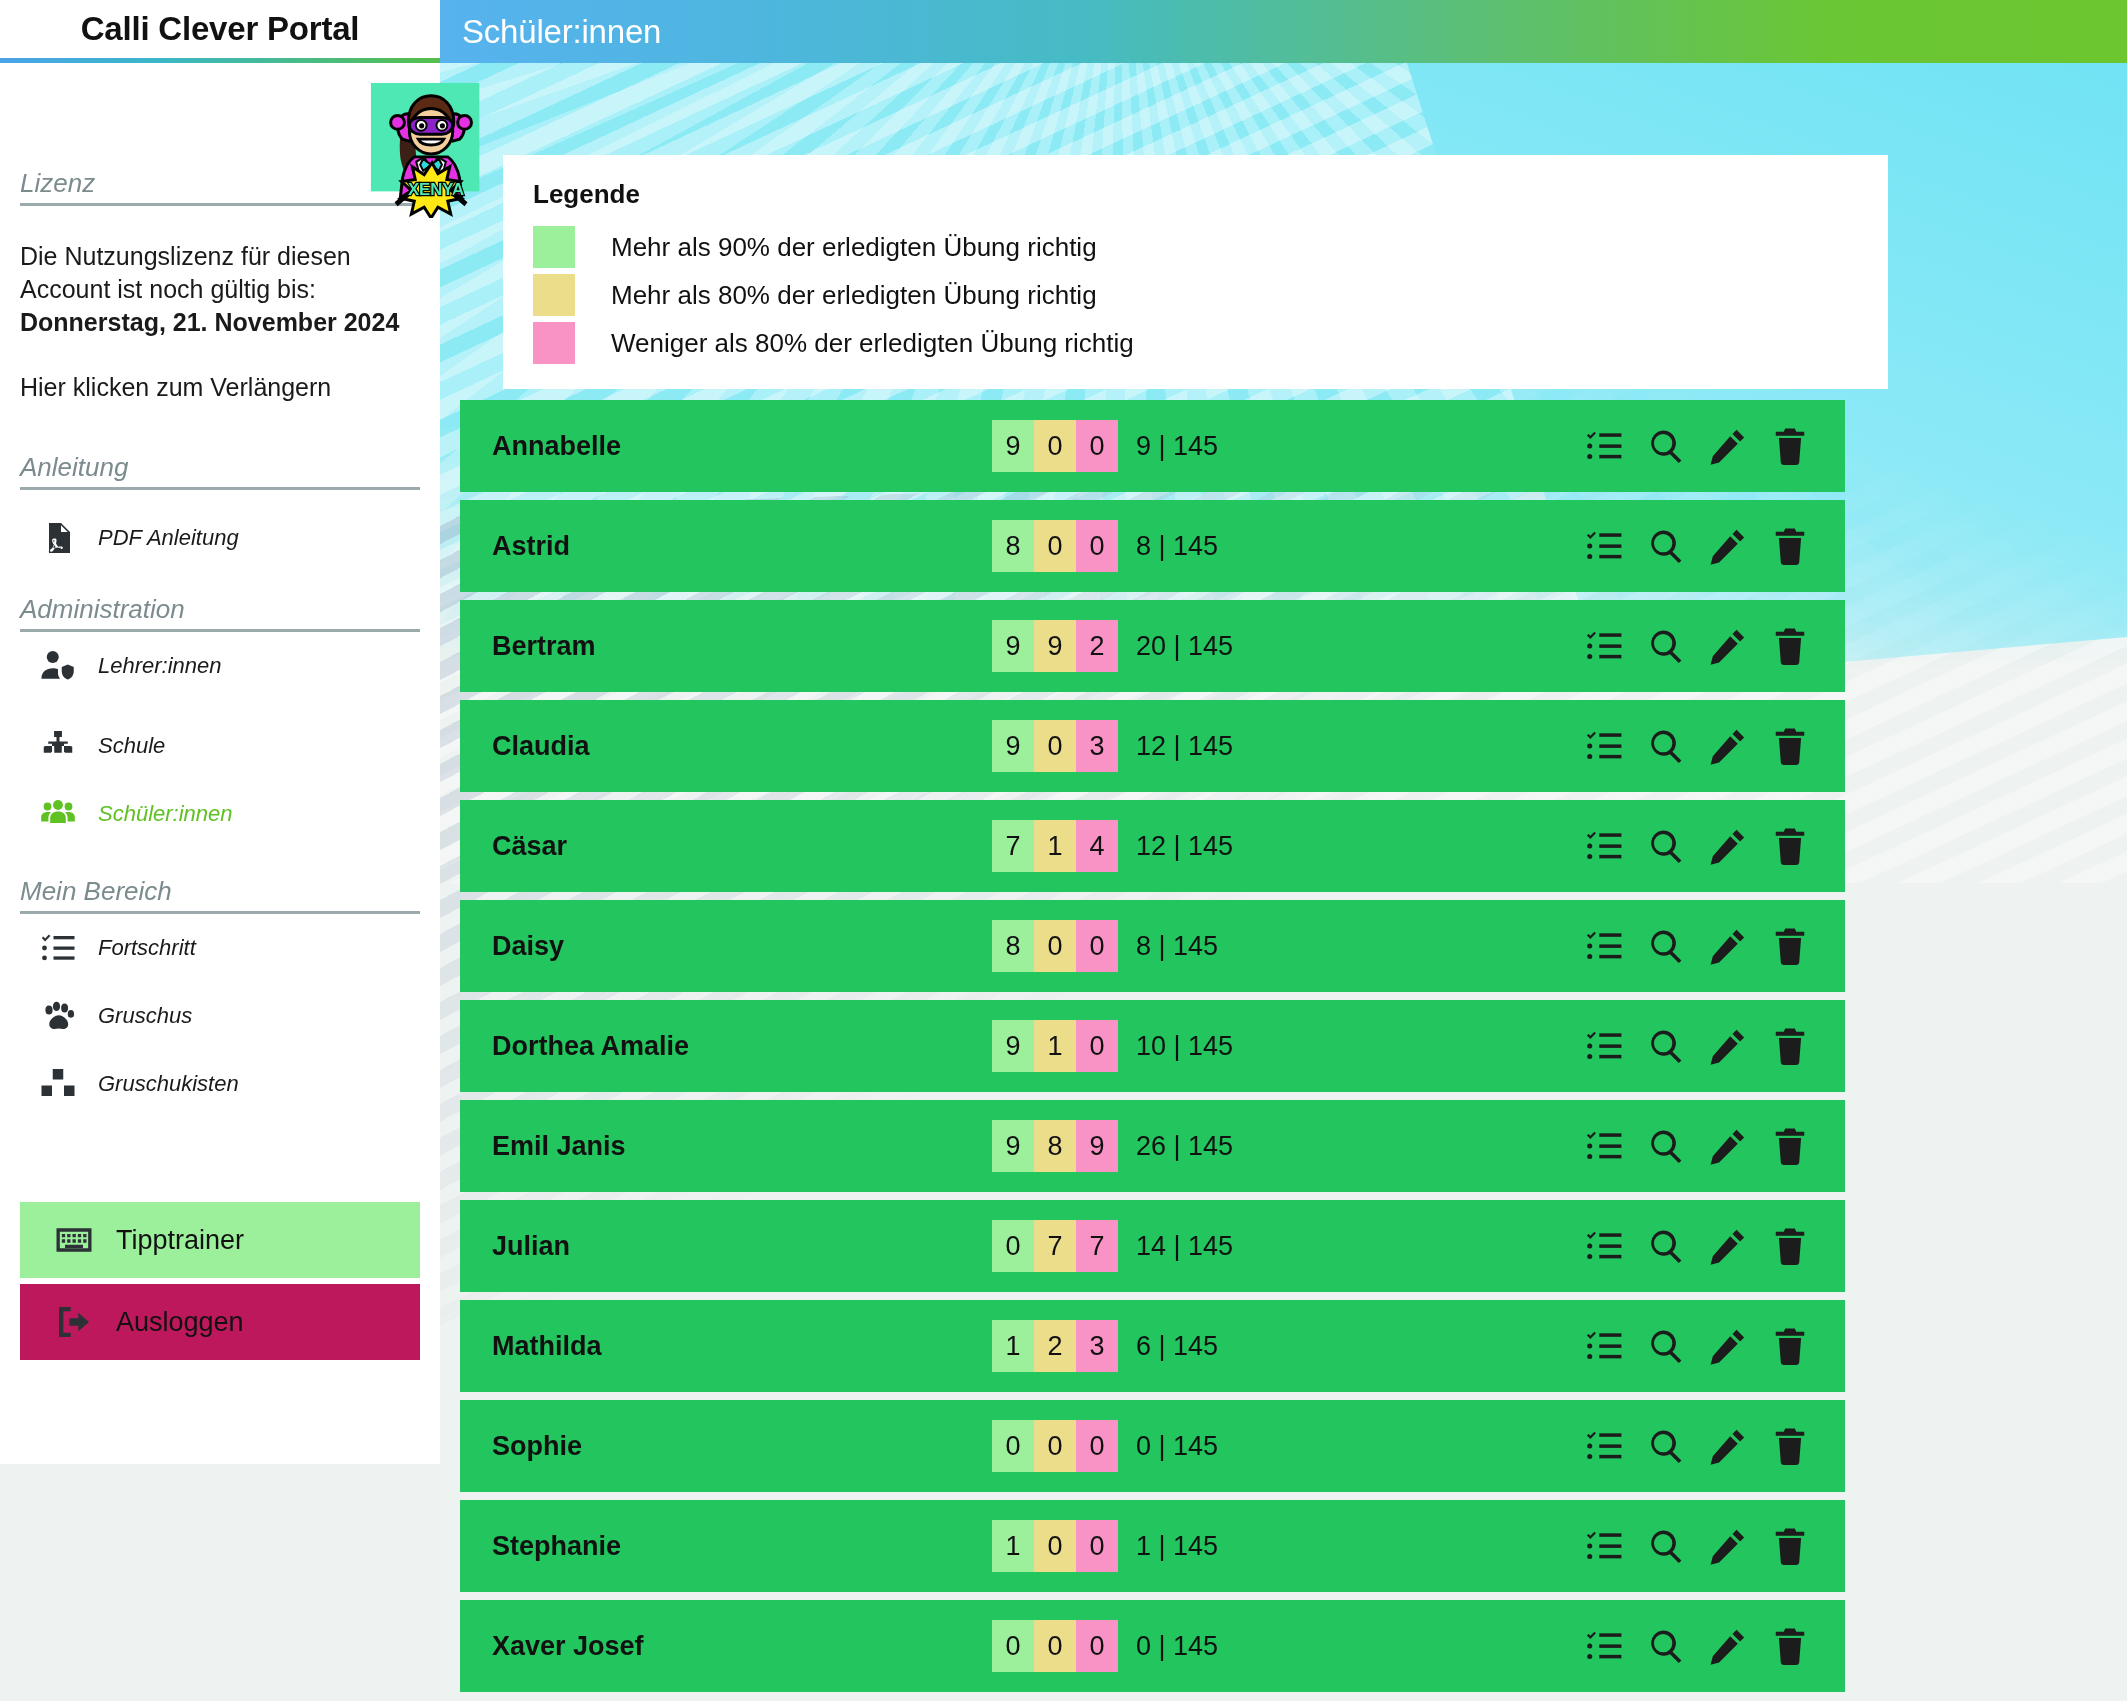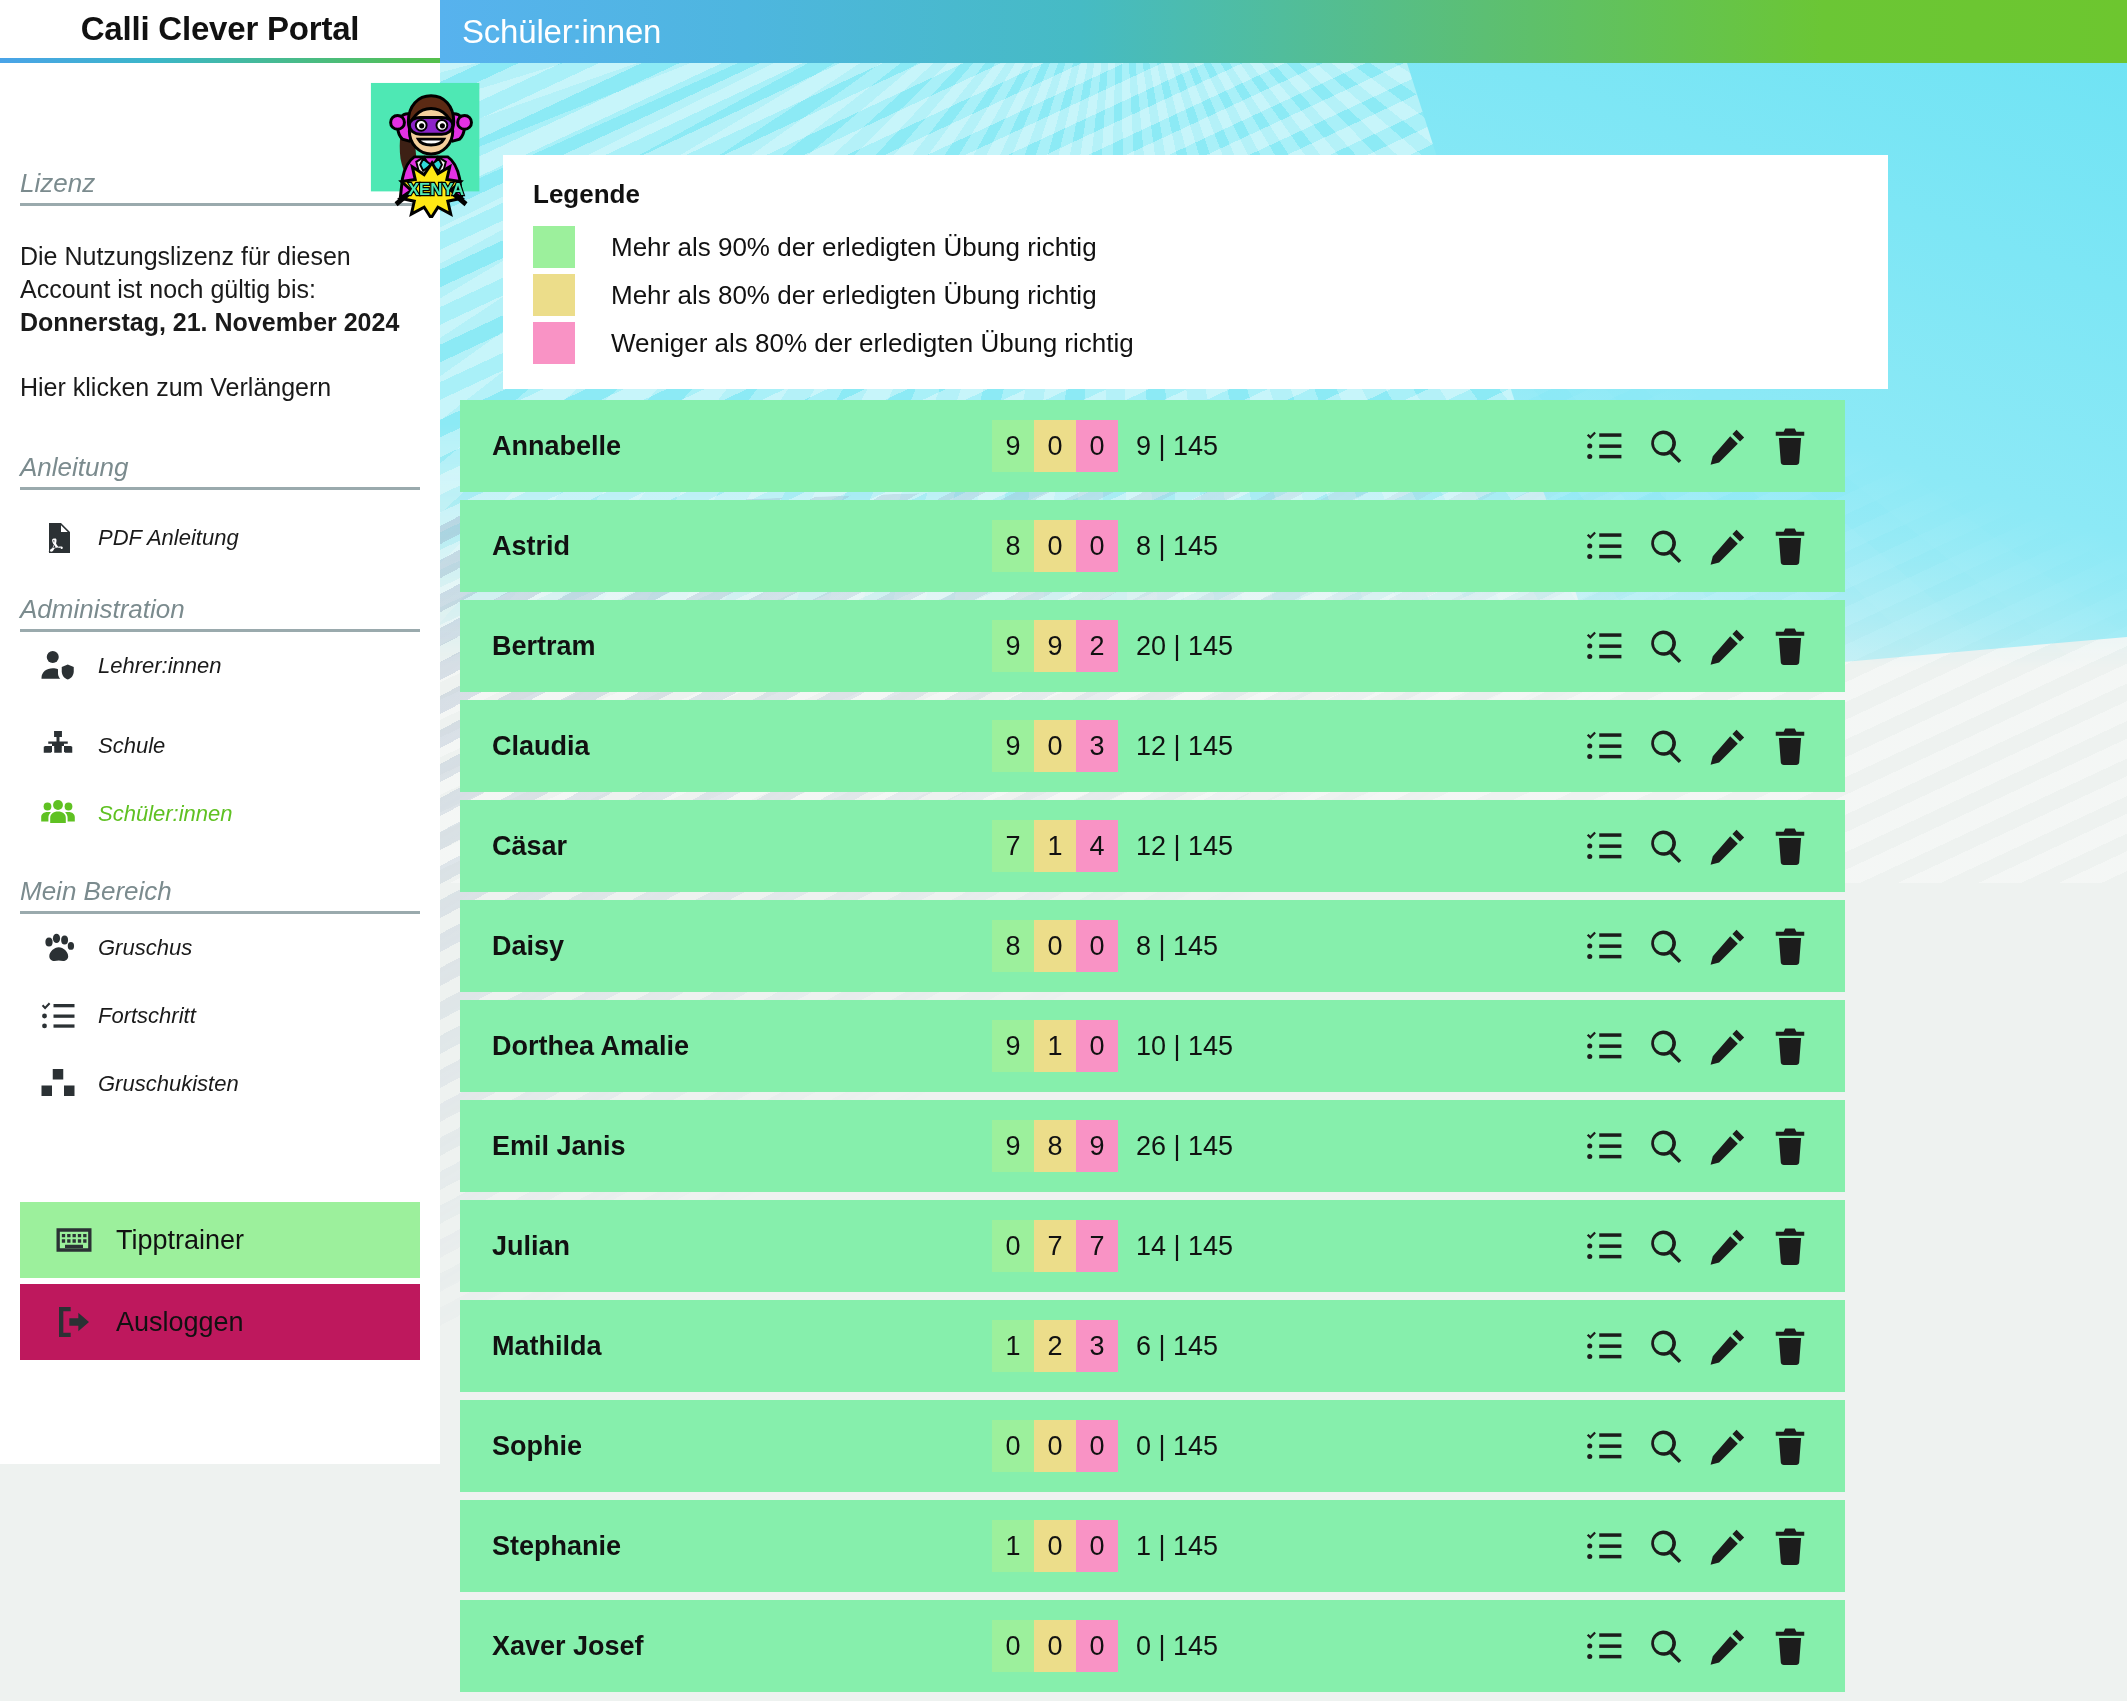--- a/index.html
+++ b/index.html
@@ -117,21 +117,21 @@
   }
   #legend-title { font-size: 26px; font-weight: bold; color: #111; margin-bottom: 13px; }
   .leg-row { display: flex; align-items: center; height: 48px; }
   .leg-sw { width: 42px; height: 42px; flex: 0 0 42px; }
   .leg-txt { font-size: 26px; color: #111; margin-left: 36px; }
 
   
   #rows { position: absolute; left: 20px; top: 400px; width: 1385px; z-index: 10; }
   .srow {
     position: relative; display: flex; align-items: center;
-    height: 92px; background: #86efac; margin-bottom: 8px;
+    height: 92px; background: #22c55e; margin-bottom: 8px;
   }
   .sname { font-size: 27px; font-weight: bold; color: #111; margin-left: 32px; width: 470px; }
   .badges { display: flex; margin-left: 30px; }
   .badge {
     width: 42px; height: 52px; display: flex; align-items: center; justify-content: center;
     font-size: 27px; color: #111;
   }
   .b-green { background: #9cf09c; }
   .b-yellow { background: #ecdd8a; }
   .b-pink { background: #f993c5; }
@@ -209,41 +209,41 @@
       </span>
       <span>Schüler:innen</span>
     </div>
 
     <div class="sec-head-wrap" style="margin-top:28px;">
       <div class="sec-head">Mein Bereich</div>
     </div>
     <div class="nav-item">
       <span class="nav-ico">
         <svg viewBox="0 0 24 24">
-            <ellipse cx="6" cy="8" rx="2.4" ry="3"></ellipse>
-            <ellipse cx="11" cy="5.6" rx="2.4" ry="3.1"></ellipse>
-            <ellipse cx="16.4" cy="6.6" rx="2.3" ry="3"></ellipse>
-            <ellipse cx="20.6" cy="10.6" rx="2.1" ry="2.6"></ellipse>
-            <path d="M12.5 11.5c-3 0-6.3 3.1-6.3 6 0 2 1.6 3.2 3.4 3.2 1 0 2-.4 2.9-.4s1.9.4 2.9.4c1.8 0 3.4-1.2 3.4-3.2 0-2.9-3.3-6-6.3-6z"></path>
-          </svg>
-      </span>
-      <span>Gruschus</span>
-    </div>
-    <div class="nav-item">
-      <span class="nav-ico">
-        <svg viewBox="0 0 24 24">
             <path d="M1.2 5.4l1-1 1.2 1.2 2.5-2.6 1 1-3.5 3.6-2.2-2.2z"></path>
             <rect x="9" y="4" width="14" height="2.2"></rect>
             <circle cx="3" cy="12" r="1.6"></circle>
             <rect x="9" y="11" width="14" height="2.2"></rect>
             <circle cx="3" cy="18.6" r="1.6"></circle>
             <rect x="9" y="17.6" width="14" height="2.2"></rect>
           </svg>
       </span>
       <span>Fortschritt</span>
+    </div>
+    <div class="nav-item">
+      <span class="nav-ico">
+        <svg viewBox="0 0 24 24">
+            <ellipse cx="6" cy="8" rx="2.4" ry="3"></ellipse>
+            <ellipse cx="11" cy="5.6" rx="2.4" ry="3.1"></ellipse>
+            <ellipse cx="16.4" cy="6.6" rx="2.3" ry="3"></ellipse>
+            <ellipse cx="20.6" cy="10.6" rx="2.1" ry="2.6"></ellipse>
+            <path d="M12.5 11.5c-3 0-6.3 3.1-6.3 6 0 2 1.6 3.2 3.4 3.2 1 0 2-.4 2.9-.4s1.9.4 2.9.4c1.8 0 3.4-1.2 3.4-3.2 0-2.9-3.3-6-6.3-6z"></path>
+          </svg>
+      </span>
+      <span>Gruschus</span>
     </div>
     <div class="nav-item">
       <span class="nav-ico">
         <svg viewBox="0 0 24 24">
             <path d="M8.5 2h7v7h-7V2zm2 0h3v3l-1.5-1L10.5 5V2z"></path>
             <path d="M1 13h7v7H1v-7zm2 0h3v3l-1.5-1L3 16v-3z"></path>
             <path d="M16 13h7v7h-7v-7zm2 0h3v3l-1.5-1L18 16v-3z"></path>
           </svg>
       </span>
       <span>Gruschukisten</span>

